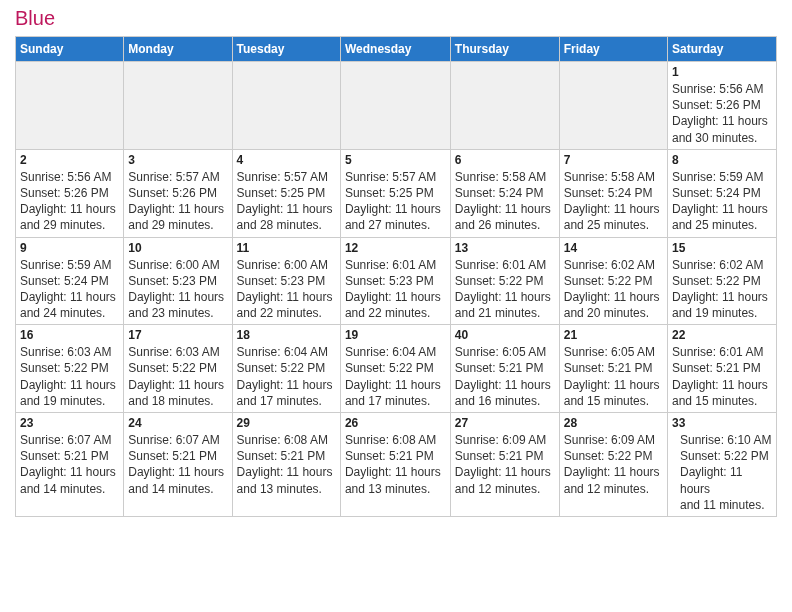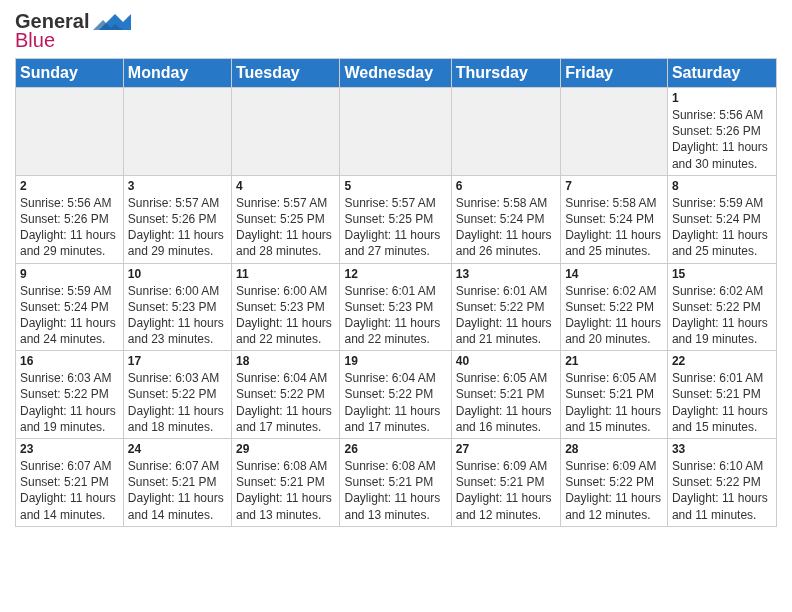--- a/index.html
+++ b/index.html
@@ -34,21 +34,21 @@
     .calendar {
       width: 100%;
       border-collapse: collapse;
       font-size: 10.5px;
     }
     .calendar th {
       background-color: #2878c8;
       color: #fff;
       text-align: left;
       padding: 5px 4px;
-      font-size: 16px;
+      font-size: 12px;
       font-weight: bold;
       border: 1px solid #ccc;
     }
     .calendar td {
       border: 1px solid #ccc;
       vertical-align: top;
       padding: 3px 4px;
       height: 80px;
       width: 113px;
       background: #fff;
@@ -69,29 +69,20 @@
     }
     .last-row td {
       height: 70px;
     }
   </style>
 </head>
 <body>
 
 <div class="header">
   <div class="logo">
-    <div style="display:flex;align-items:center;gap:4px;">
-      <div style="font-size:20px;font-weight:bold;color:#333;line-height:1;">
-        <span style="color:#333;">General</span>
-      </div>
-      <svg width="38" height="22" viewBox="0 0 38 22">
-        <polygon points="6,20 22,4 30,12 38,4 38,20" fill="#2878c8"></polygon>
-        <polygon points="0,20 10,10 18,18 22,14 30,20" fill="#1a5fa0" opacity="0.7"></polygon>
-      </svg>
-    </div>
     <div style="font-size:20px;font-weight:normal;color:#be185d;line-height:1;margin-top:-2px;">Blue</div>
   </div>
   <div class="title-block">
     <div class="month-year"></div>
     <div class="location"></div>
   </div>
 </div>
 
 <table class="calendar">
   <thead>
@@ -312,20 +303,20 @@
         </td>
         <td>
           <div class="day-number">28</div>
           <div class="day-info" style="white-space: pre-line;">Sunrise: 6:09 AM
 Sunset: 5:22 PM
 Daylight: 11 hours
 and 12 minutes.</div>
         </td>
         <td>
           <div class="day-number">33</div>
-          <div class="day-info" style="white-space: pre-line;">Sunrise: 6:10 AM
+          <div class="day-info" style="white-space: pre-line; margin-left: 8px;">Sunrise: 6:10 AM
 Sunset: 5:22 PM
 Daylight: 11 hours
 and 11 minutes.</div>
         </td>
       </tr>
     </tbody>
 </table>
 
 </body></html>

